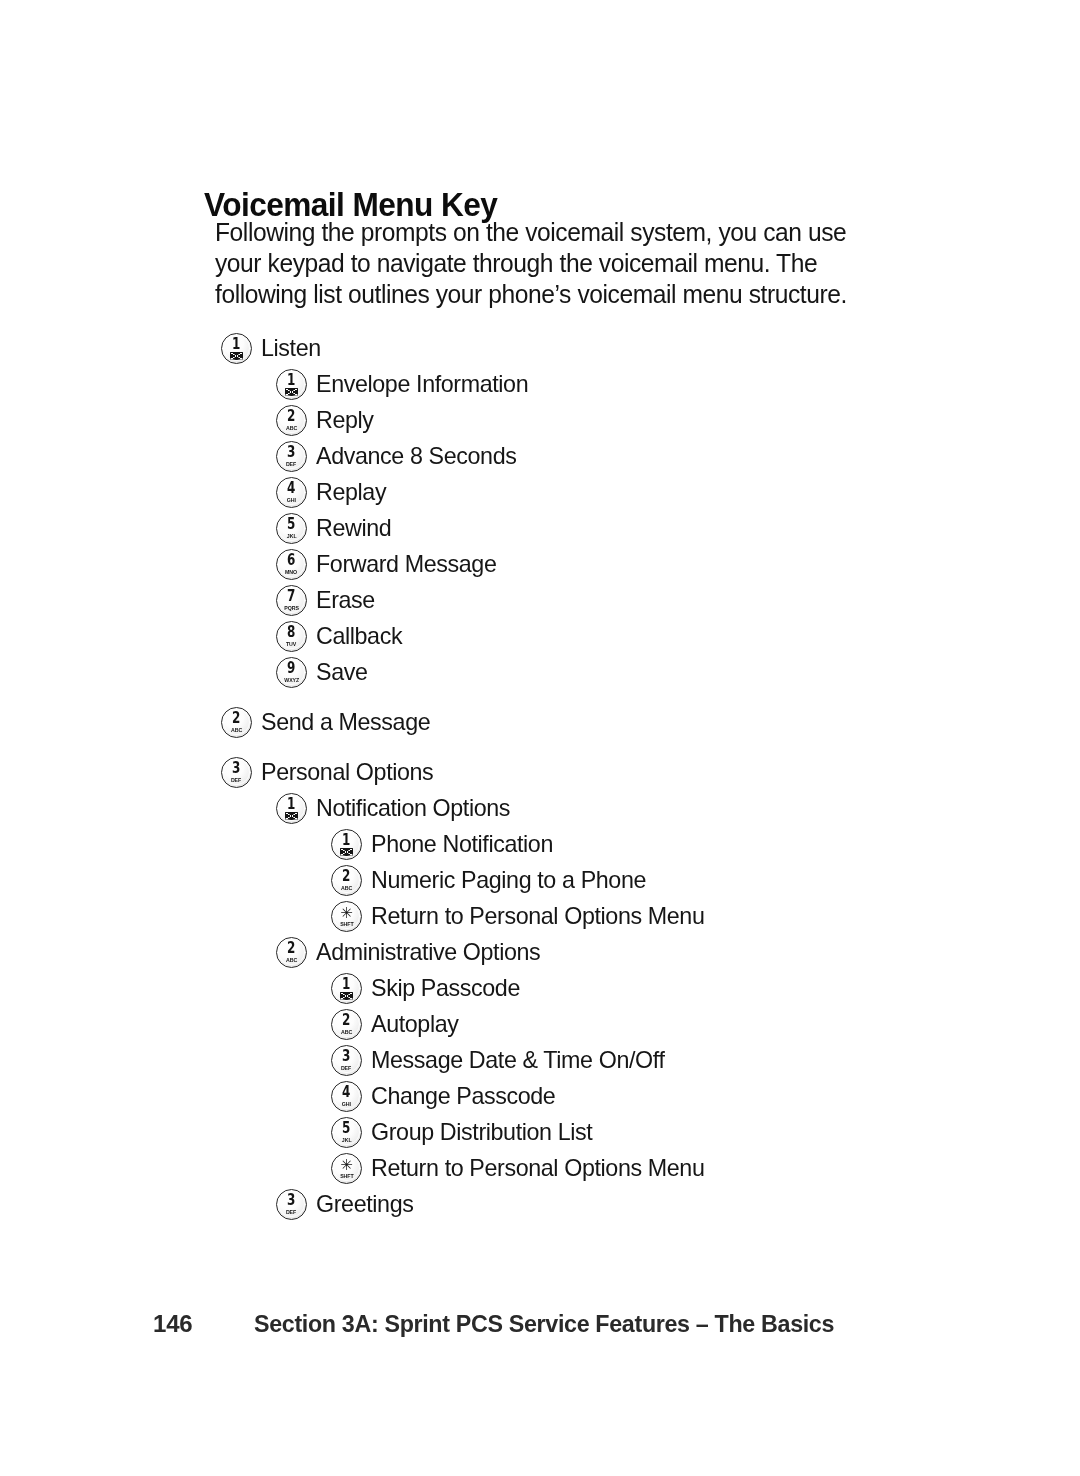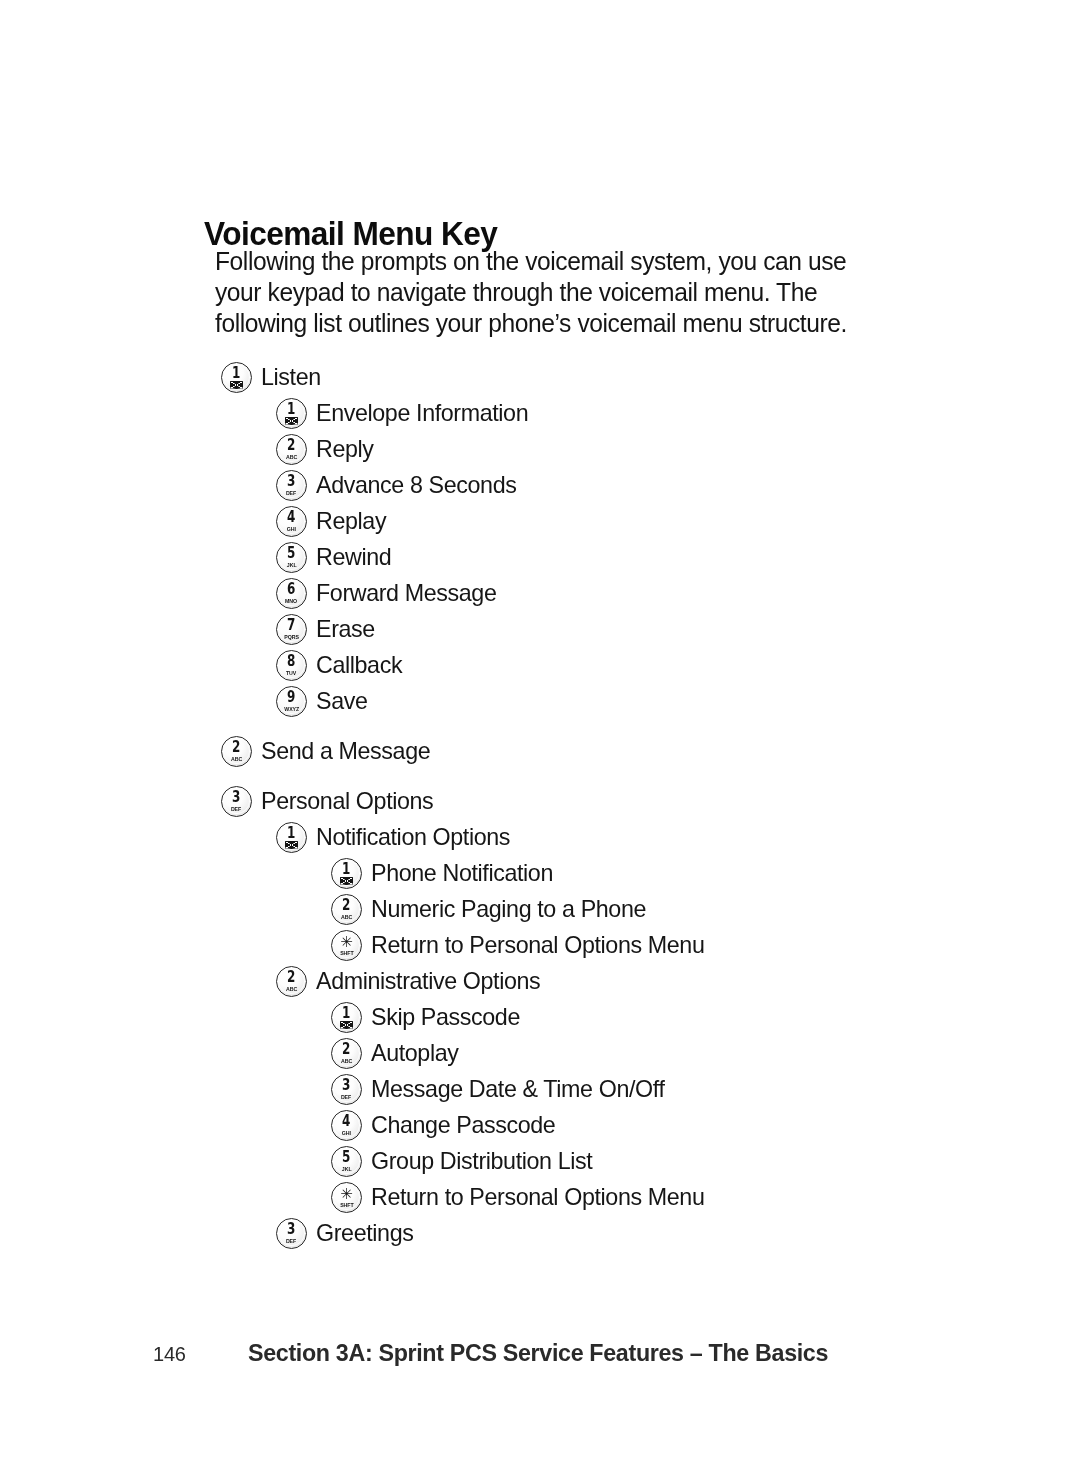--- a/index.html
+++ b/index.html
@@ -12,21 +12,20 @@
     height: 1476px;
     position: relative;
     font-family: "Liberation Sans", "DejaVu Sans", sans-serif;
     color: #111111;
     overflow: hidden;
   }
 
   .page {
     position: absolute;
     inset: 0;
-    margin-top: 29px;
   }
 
   
   .page-title {
     position: absolute;
     left: 204px;
     top: 162px;
     font-size: 34px;
     font-weight: bold;
     letter-spacing: -0.6px;
@@ -172,22 +171,22 @@
   .footer {
     position: absolute;
     left: 0;
     top: 1310px;
     width: 1080px;
     display: flex;
     align-items: baseline;
   }
   .footer-page-number {
     margin-left: 153px;
-    font-size: 20px;
-    font-weight: normal;
+    font-size: 24px;
+    font-weight: bold;
     color: #2a2a2a;
     letter-spacing: -0.2px;
   }
   .footer-section {
     margin-left: 62px;
     font-size: 24px;
     font-weight: bold;
     color: #2a2a2a;
     letter-spacing: -0.35px;
     white-space: nowrap;

